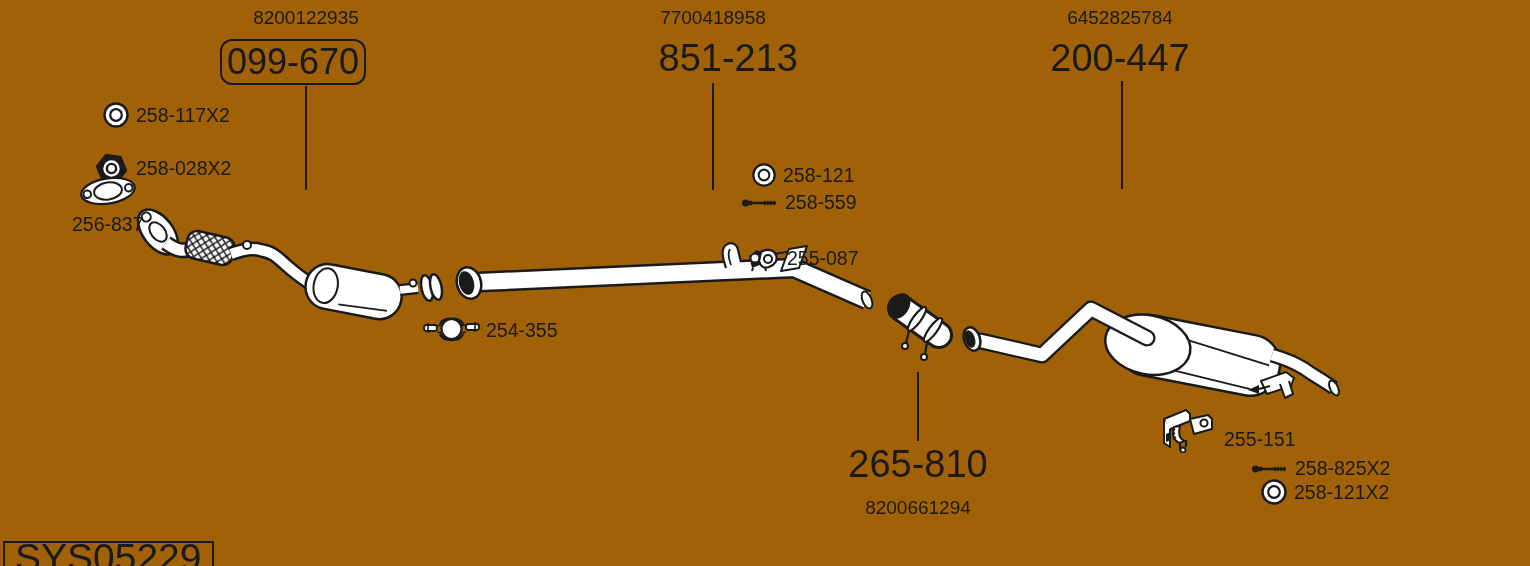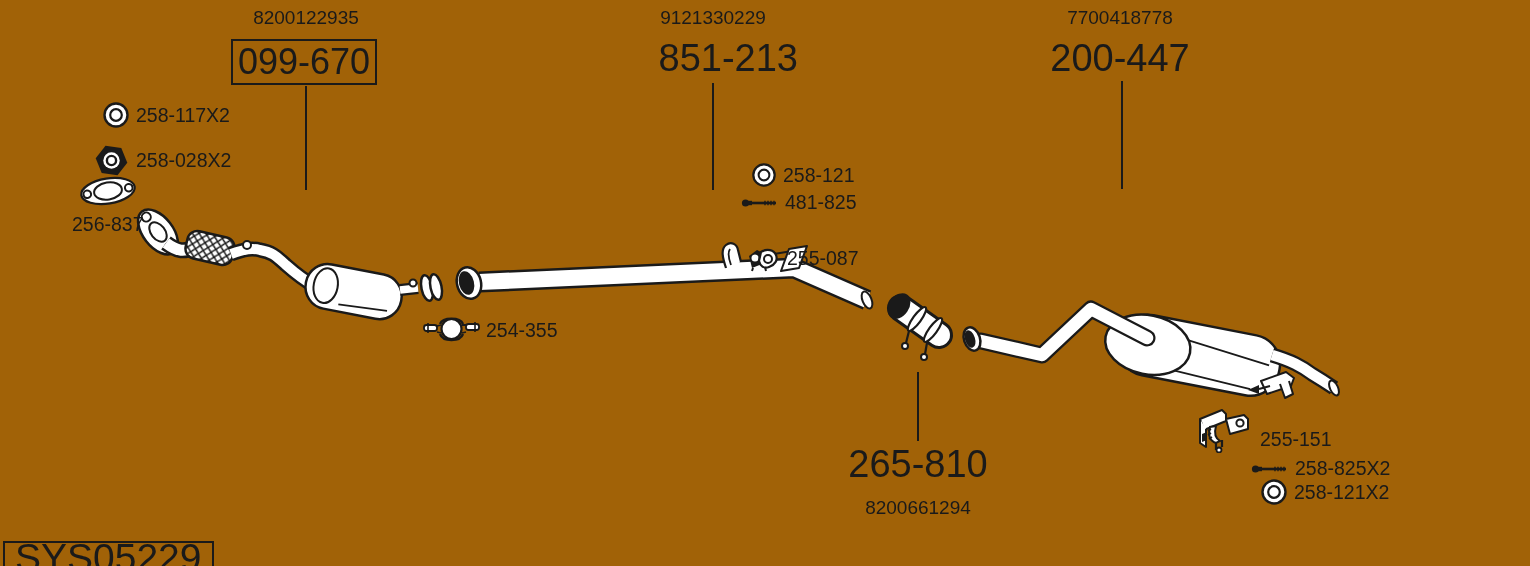--- a/index.html
+++ b/index.html
@@ -119,42 +119,42 @@
       <g>
         <path d="M1261 381 L1286 372 L1294 378 L1291 386 L1267 394 Z" fill="#fff" stroke="#1a1a1a" stroke-width="2" stroke-linejoin="round"></path>
         <path d="M1280 384 L1285 398 L1293 394 L1289 381" fill="#fff" stroke="#1a1a1a" stroke-width="2" stroke-linejoin="round"></path>
         <polygon points="1248,390 1259,385 1259,394" fill="#1a1a1a"></polygon>
         <path d="M1259 389 L1270 386" stroke="#1a1a1a" stroke-width="2"></path>
       </g>
     </g>
   </svg>
 
   <div class="abs oe" style="left:221px; top:7px;">8200122935</div>
-  <div class="abs part-box" style="left:231px; top:39px;">099-670</div>
-
-  <div class="abs oe" style="left:628px; top:7px;">9121330229</div>
+  <div class="abs part-box" style="left:220px; top:39px;border-radius:12px;">099-670</div>
+
+  <div class="abs oe" style="left:628px; top:7px;">7700418958</div>
   <div class="abs part-big" style="left:628px; top:38px;text-align:right;">851-213</div>
 
-  <div class="abs oe" style="left:1035px; top:7px;">7700418778</div>
+  <div class="abs oe" style="left:1035px; top:7px;">6452825784</div>
   <div class="abs part-big" style="left:1035px; top:38px;">200-447</div>
 
   <div class="abs part-big" style="left:833px; top:444px;">265-810</div>
   <div class="abs oe" style="left:833px; top:497px;">8200661294</div>
 
   <div class="hw-row" style="left:102px; top:101px;">
     <span class="hw-icon">
       <svg width="28" height="28" viewBox="0 0 28 28">
           <circle cx="14" cy="14" r="11.5" fill="#fff" stroke="#1a1a1a" stroke-width="2.4"></circle>
           <circle cx="14" cy="14" r="5.8" fill="#fff" stroke="#1a1a1a" stroke-width="2.2"></circle>
         </svg>
     </span>
     <span class="hw-label">258-117X2</span>
   </div>
 
-  <div class="hw-row" style="left:93px; top:144px;align-items:center;">
+  <div class="hw-row" style="left:93px; top:152px;align-items:center;">
     <span class="hw-icon">
       <svg width="37" height="33" viewBox="0 0 37 33">
           <polygon points="34.3,18.7 24.5,31.3 8.7,29.1 2.7,14.3 12.5,1.7 28.3,3.9" fill="#1a1a1a"></polygon>
           <circle cx="18.5" cy="16.5" r="8.2" fill="#fff"></circle>
           <circle cx="18.5" cy="16.5" r="4.6" fill="#fff" stroke="#1a1a1a" stroke-width="2.4"></circle>
         </svg>
     </span>
     <span class="hw-label">258-028X2</span>
   </div>
 
@@ -184,21 +184,21 @@
 
   <div class="hw-row" style="left:741px; top:191px;">
     <span class="hw-icon">
       <svg width="38" height="14" viewBox="0 0 38 14">
           <circle cx="4.5" cy="7" r="3.6" fill="#1a1a1a"></circle>
           <rect x="7" y="4.8" width="4" height="4.4" fill="#1a1a1a"></rect>
           <path d="M11 7 L35 7" stroke="#1a1a1a" stroke-width="2.6"></path>
           <path d="M24 4.8 V9.2 M27 4.8 V9.2 M30 4.8 V9.2 M33 4.8 V9.2" stroke="#1a1a1a" stroke-width="1.4"></path>
         </svg>
     </span>
-    <span class="hw-label">481-825</span>
+    <span class="hw-label">258-559</span>
   </div>
 
   <div class="hw-row" style="left:743px; top:216px;margin-top:28px;">
     <span class="hw-icon">
       <svg width="38" height="28" viewBox="0 0 38 28">
           <path d="M6 12 L14 6 L20 9 L19 20 L9 24 Z" fill="#1a1a1a"></path>
           <circle cx="12" cy="14" r="3.5" fill="#fff"></circle>
           <path d="M18 8 C24 4 31 6 33 11 C35 16 32 21 26 23 C21 25 17 22 16 17 Z" fill="#fff" stroke="#1a1a1a" stroke-width="2.2"></path>
           <circle cx="25" cy="15" r="4" fill="#fff" stroke="#1a1a1a" stroke-width="2"></circle>
           <path d="M10 24 L9 27 M22 23 L23 27" stroke="#1a1a1a" stroke-width="2"></path>
@@ -216,21 +216,21 @@
           <path d="M52 7 V17" stroke="#1a1a1a" stroke-width="1.6"></path>
           <circle cx="28.5" cy="14" r="10" fill="#fff" stroke="#1a1a1a" stroke-width="2.2"></circle>
           <path d="M17 9 C20 2 37 2 40 9" fill="none" stroke="#1a1a1a" stroke-width="2.4"></path>
           <path d="M17 19 C20 27 37 27 40 19" fill="none" stroke="#1a1a1a" stroke-width="2.4"></path>
           <path d="M14 11 L18 10 M14 17 L18 18 M39 10 L43 10 M39 18 L43 17" stroke="#1a1a1a" stroke-width="1.8"></path>
         </svg>
     </span>
     <span class="hw-label">254-355</span>
   </div>
 
-  <div class="hw-row bottom-align" style="left:1196px; top:407px;justify-content:space-between;">
+  <div class="hw-row bottom-align" style="left:1160px; top:407px;justify-content:space-between;">
     <span class="hw-icon">
       <svg width="58" height="46" viewBox="0 0 58 46">
           <path d="M4 12 L26 3 L30 7 L30 14 L8 23 Z" fill="#fff" stroke="#1a1a1a" stroke-width="2" stroke-linejoin="round"></path>
           <path d="M4 12 L4 36 L10 40 L10 22" fill="#fff" stroke="#1a1a1a" stroke-width="2" stroke-linejoin="round"></path>
           <path d="M6 27 L11 25 L11 33 L6 35 Z" fill="#1a1a1a"></path>
           <path d="M14 20 C12 28 14 34 20 36 L24 34 C19 31 18 26 20 19 Z" fill="#fff" stroke="#1a1a1a" stroke-width="2"></path>
           <path d="M15 22 L12 24 M15 26 L12 28 M16 30 L13 32" stroke="#1a1a1a" stroke-width="1.6"></path>
           <path d="M30 12 L48 8 L52 12 L52 22 L34 27 Z" fill="#fff" stroke="#1a1a1a" stroke-width="2" stroke-linejoin="round"></path>
           <circle cx="44" cy="16" r="3.6" fill="#fff" stroke="#1a1a1a" stroke-width="2"></circle>
           <path d="M20 36 L20 43 M26 33 L26 40" stroke="#1a1a1a" stroke-width="2.2"></path>

